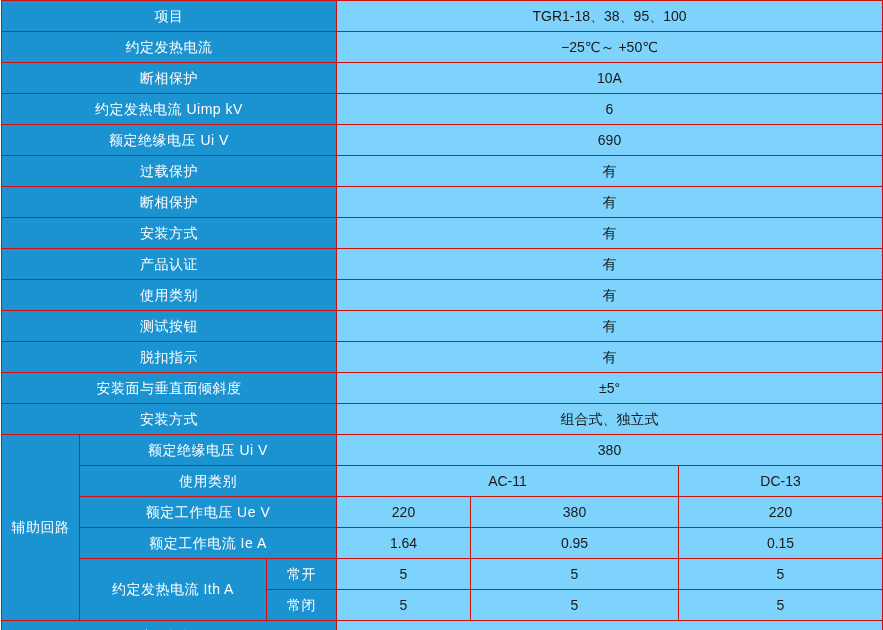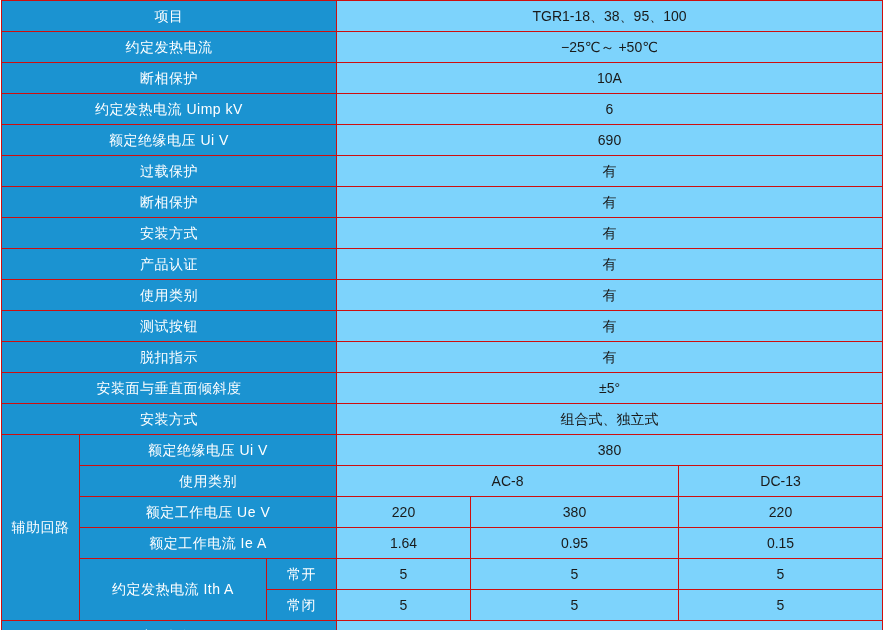--- a/index.html
+++ b/index.html
@@ -118,21 +118,21 @@
         <td class="val" colspan="3">组合式、独立式</td>
       </tr>
 
       <tr>
         <td class="lbl" rowspan="6">辅助回路</td>
         <td class="sub" colspan="2">额定绝缘电压  Ui    V</td>
         <td class="val" colspan="3">380</td>
       </tr>
       <tr>
         <td class="sub" colspan="2">使用类别</td>
-        <td class="val" colspan="2">AC-8</td>
+        <td class="val" colspan="2">AC-11</td>
         <td class="val">DC-13</td>
       </tr>
       <tr>
         <td class="sub" colspan="2">额定工作电压  Ue   V</td>
         <td class="val">220</td>
         <td class="val">380</td>
         <td class="val">220</td>
       </tr>
       <tr>
         <td class="sub" colspan="2">额定工作电流  Ie   A</td>

